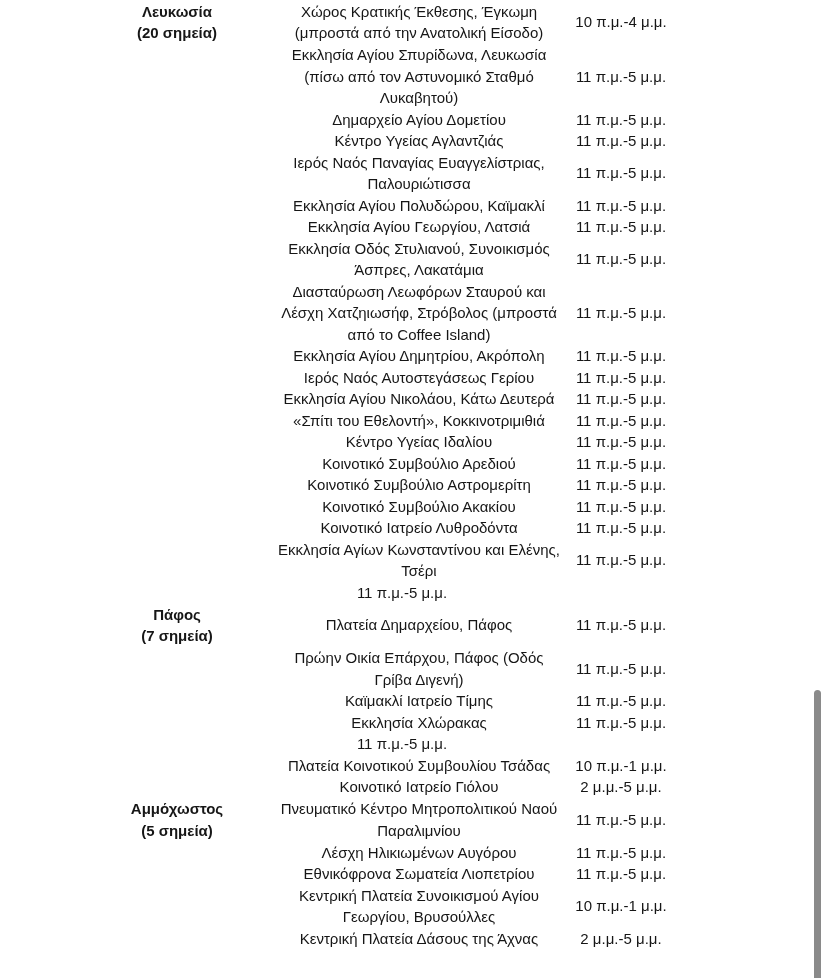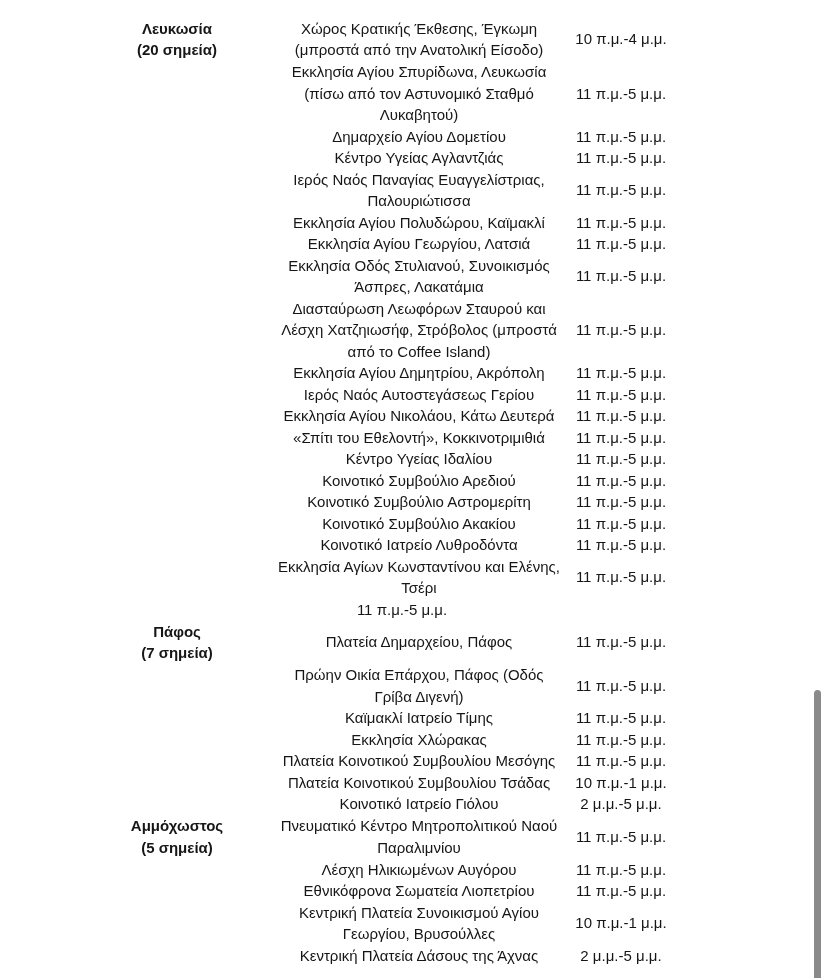--- a/index.html
+++ b/index.html
@@ -11,21 +11,21 @@
     background: #ffffff;
   }
   body {
     font-family: "Liberation Sans", sans-serif;
     font-size: 15px;
     line-height: 21.5px;
     color: #161616;
     position: relative;
   }
   .table-wrap {
-    padding-top: 17px;
+    padding-top: 0;
     width: 828px;
   }
   .t-row {
     display: grid;
     grid-template-columns: 110px 134px 316px 122px;
     align-items: center;
   }
   .t-row.group-first {
     min-height: 44px;
   }
@@ -201,21 +201,20 @@
     </div>
     <div class="t-row">
       <div class="cell spacer"></div>
       <div class="cell region"></div>
       <div class="cell location">Εκκλησία Χλώρακας</div>
       <div class="cell time">11 π.μ.-5 μ.μ.</div>
     </div>
     <div class="t-row">
       <div class="cell spacer"></div>
       <div class="cell region"></div>
-      <div class="cell location">Πλατεία Κοινοτικού Συμβουλίου Μεσόγης</div>
       <div class="cell time">11 π.μ.-5 μ.μ.</div>
     </div>
     <div class="t-row">
       <div class="cell spacer"></div>
       <div class="cell region"></div>
       <div class="cell location">Πλατεία Κοινοτικού Συμβουλίου Τσάδας</div>
       <div class="cell time">10 π.μ.-1 μ.μ.</div>
     </div>
     <div class="t-row">
       <div class="cell spacer"></div>

